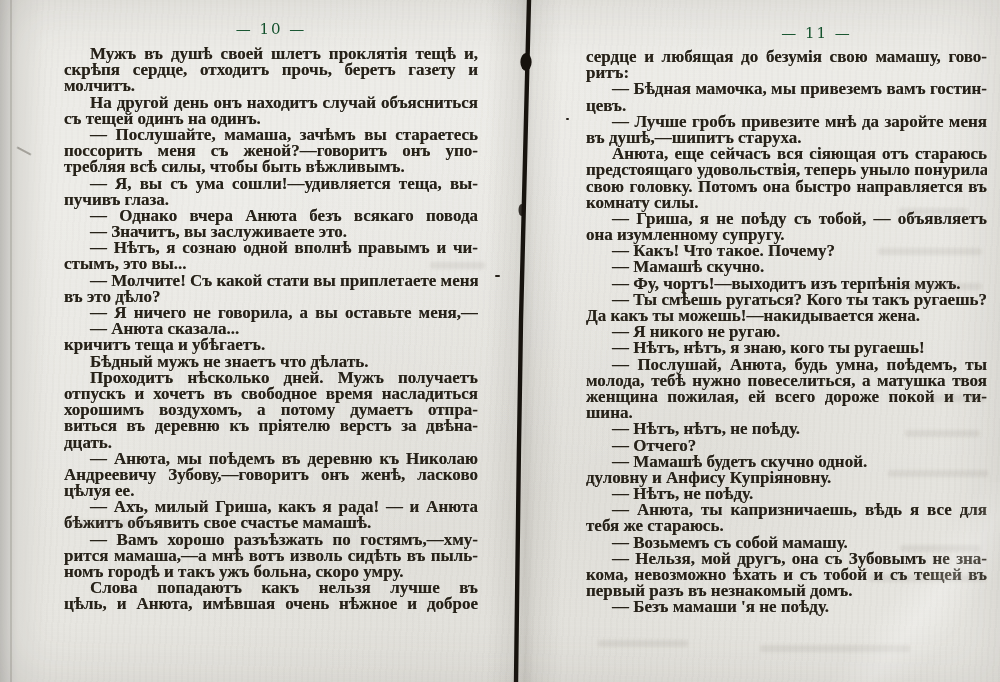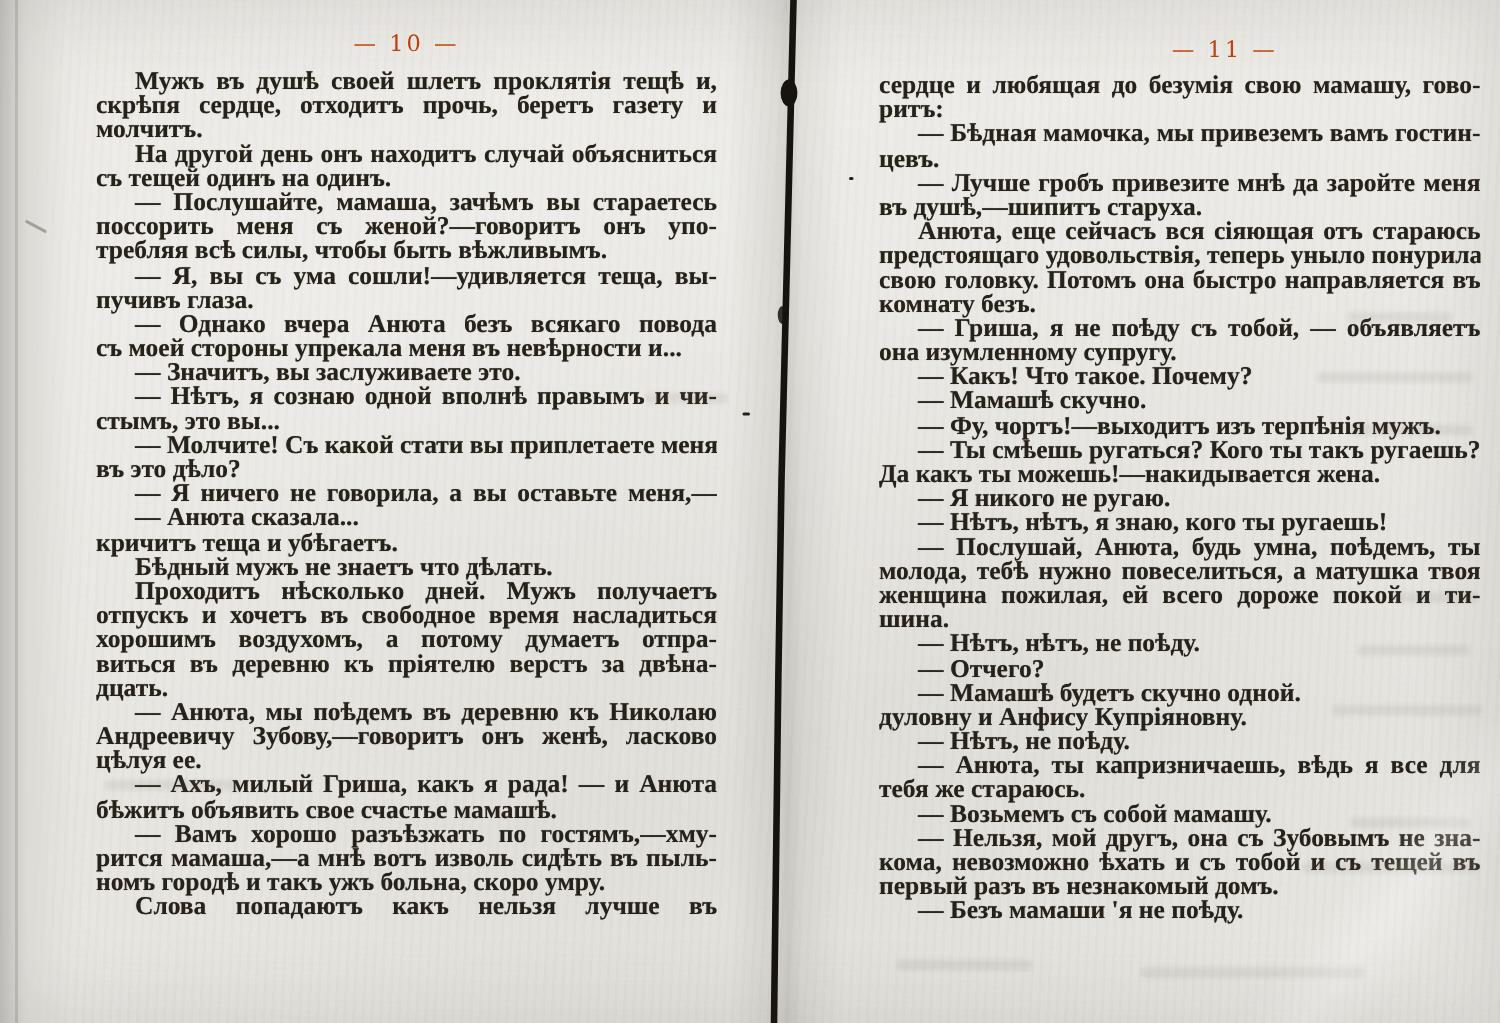--- a/index.html
+++ b/index.html
@@ -38,21 +38,21 @@
   }
   
   .gutter-shadow{
     position:absolute;left:486px;top:0;width:76px;height:682px;pointer-events:none;
     background:linear-gradient(90deg, transparent 0, rgba(90,85,75,0.10) 40%, rgba(90,85,75,0.17) 52%, rgba(90,85,75,0.08) 64%, transparent 100%);
   }
   svg.gutter{position:absolute;left:0;top:0;pointer-events:none;}
   
   .page-header{
     position:absolute;text-align:center;
-    font-size:15px;letter-spacing:2px;color:#c2410c;
+    font-size:15px;letter-spacing:2px;color:#14532d;
     white-space:nowrap;
   }
   .hdr-left{left:64px;width:414px;top:20px;}
   .hdr-right{left:616px;width:401px;top:24px;}
   .col{
     position:absolute;overflow:hidden;
     font-size:17px;font-weight:700;
     text-shadow:0 0 .5px rgba(39,34,25,.55);
     font-family:Liberation Serif, serif;
   }
@@ -94,21 +94,20 @@
         <div class="line fill">скрѣпя сердце, отходитъ прочь, беретъ газету и</div>
         <div class="line">молчитъ.</div>
         <div class="line indent fill">На другой день онъ находитъ случай объясниться</div>
         <div class="line">съ тещей одинъ на одинъ.</div>
         <div class="line indent fill">— Послушайте, мамаша, зачѣмъ вы стараетесь</div>
         <div class="line fill">поссорить меня съ женой?—говоритъ онъ упо-</div>
         <div class="line">требляя всѣ силы, чтобы быть вѣжливымъ.</div>
         <div class="line indent fill">— Я, вы съ ума сошли!—удивляется теща, вы-</div>
         <div class="line">пучивъ глаза.</div>
         <div class="line indent fill">— Однако вчера Анюта безъ всякаго повода</div>
-        <div class="line">съ моей стороны упрекала меня въ невѣрности и...</div>
         <div class="line indent">— Значитъ, вы заслуживаете это.</div>
         <div class="line indent fill">— Нѣтъ, я сознаю одной вполнѣ правымъ и чи-</div>
         <div class="line">стымъ, это вы...</div>
         <div class="line indent fill">— Молчите! Съ какой стати вы приплетаете меня</div>
         <div class="line">въ это дѣло?</div>
         <div class="line indent fill">— Я ничего не говорила, а вы оставьте меня,—</div>
         <div class="line indent">— Анюта сказала...</div>
         <div class="line">кричитъ теща и убѣгаетъ.</div>
         <div class="line indent">Бѣдный мужъ не знаетъ что дѣлать.</div>
         <div class="line indent fill">Проходитъ нѣсколько дней. Мужъ получаетъ</div>
@@ -118,36 +117,37 @@
         <div class="line">дцать.</div>
         <div class="line indent fill">— Анюта, мы поѣдемъ въ деревню къ Николаю</div>
         <div class="line fill">Андреевичу Зубову,—говоритъ онъ женѣ, ласково</div>
         <div class="line">цѣлуя ее.</div>
         <div class="line indent fill">— Ахъ, милый Гриша, какъ я рада! — и Анюта</div>
         <div class="line">бѣжитъ объявить свое счастье мамашѣ.</div>
         <div class="line indent fill">— Вамъ хорошо разъѣзжать по гостямъ,—хму-</div>
         <div class="line fill">рится мамаша,—а мнѣ вотъ изволь сидѣть въ пыль-</div>
         <div class="line">номъ городѣ и такъ ужъ больна, скоро умру.</div>
         <div class="line indent fill">Слова попадаютъ какъ нельзя лучше въ</div>
+        <div class="line fill">цѣль, и Анюта, имѣвшая очень нѣжное и доброе</div>
       </div>
   </div>
 
   <div>
     <div class="page-header hdr-right">— 11 —</div>
     <div class="col col-right">
         <div class="line fill">сердце и любящая до безумія свою мамашу, гово-</div>
         <div class="line">ритъ:</div>
         <div class="line indent fill">— Бѣдная мамочка, мы привеземъ вамъ гостин-</div>
         <div class="line">цевъ.</div>
         <div class="line indent fill">— Лучше гробъ привезите мнѣ да заройте меня</div>
         <div class="line">въ душѣ,—шипитъ старуха.</div>
         <div class="line indent fill">Анюта, еще сейчасъ вся сіяющая отъ стараюсь</div>
         <div class="line fill">предстоящаго удовольствія, теперь уныло понурила</div>
         <div class="line fill">свою головку. Потомъ она быстро направляется въ</div>
-        <div class="line">комнату безъ.</div>
+        <div class="line">комнату силы.</div>
         <div class="line indent fill">— Гриша, я не поѣду съ тобой, — объявляетъ</div>
         <div class="line">она изумленному супругу.</div>
         <div class="line indent">— Какъ! Что такое. Почему?</div>
         <div class="line indent">— Мамашѣ скучно.</div>
         <div class="line indent">— Фу, чортъ!—выходитъ изъ терпѣнія мужъ.</div>
         <div class="line indent fill">— Ты смѣешь ругаться? Кого ты такъ ругаешь?</div>
         <div class="line">Да какъ ты можешь!—накидывается жена.</div>
         <div class="line indent">— Я никого не ругаю.</div>
         <div class="line indent">— Нѣтъ, нѣтъ, я знаю, кого ты ругаешь!</div>
         <div class="line indent fill">— Послушай, Анюта, будь умна, поѣдемъ, ты</div>

